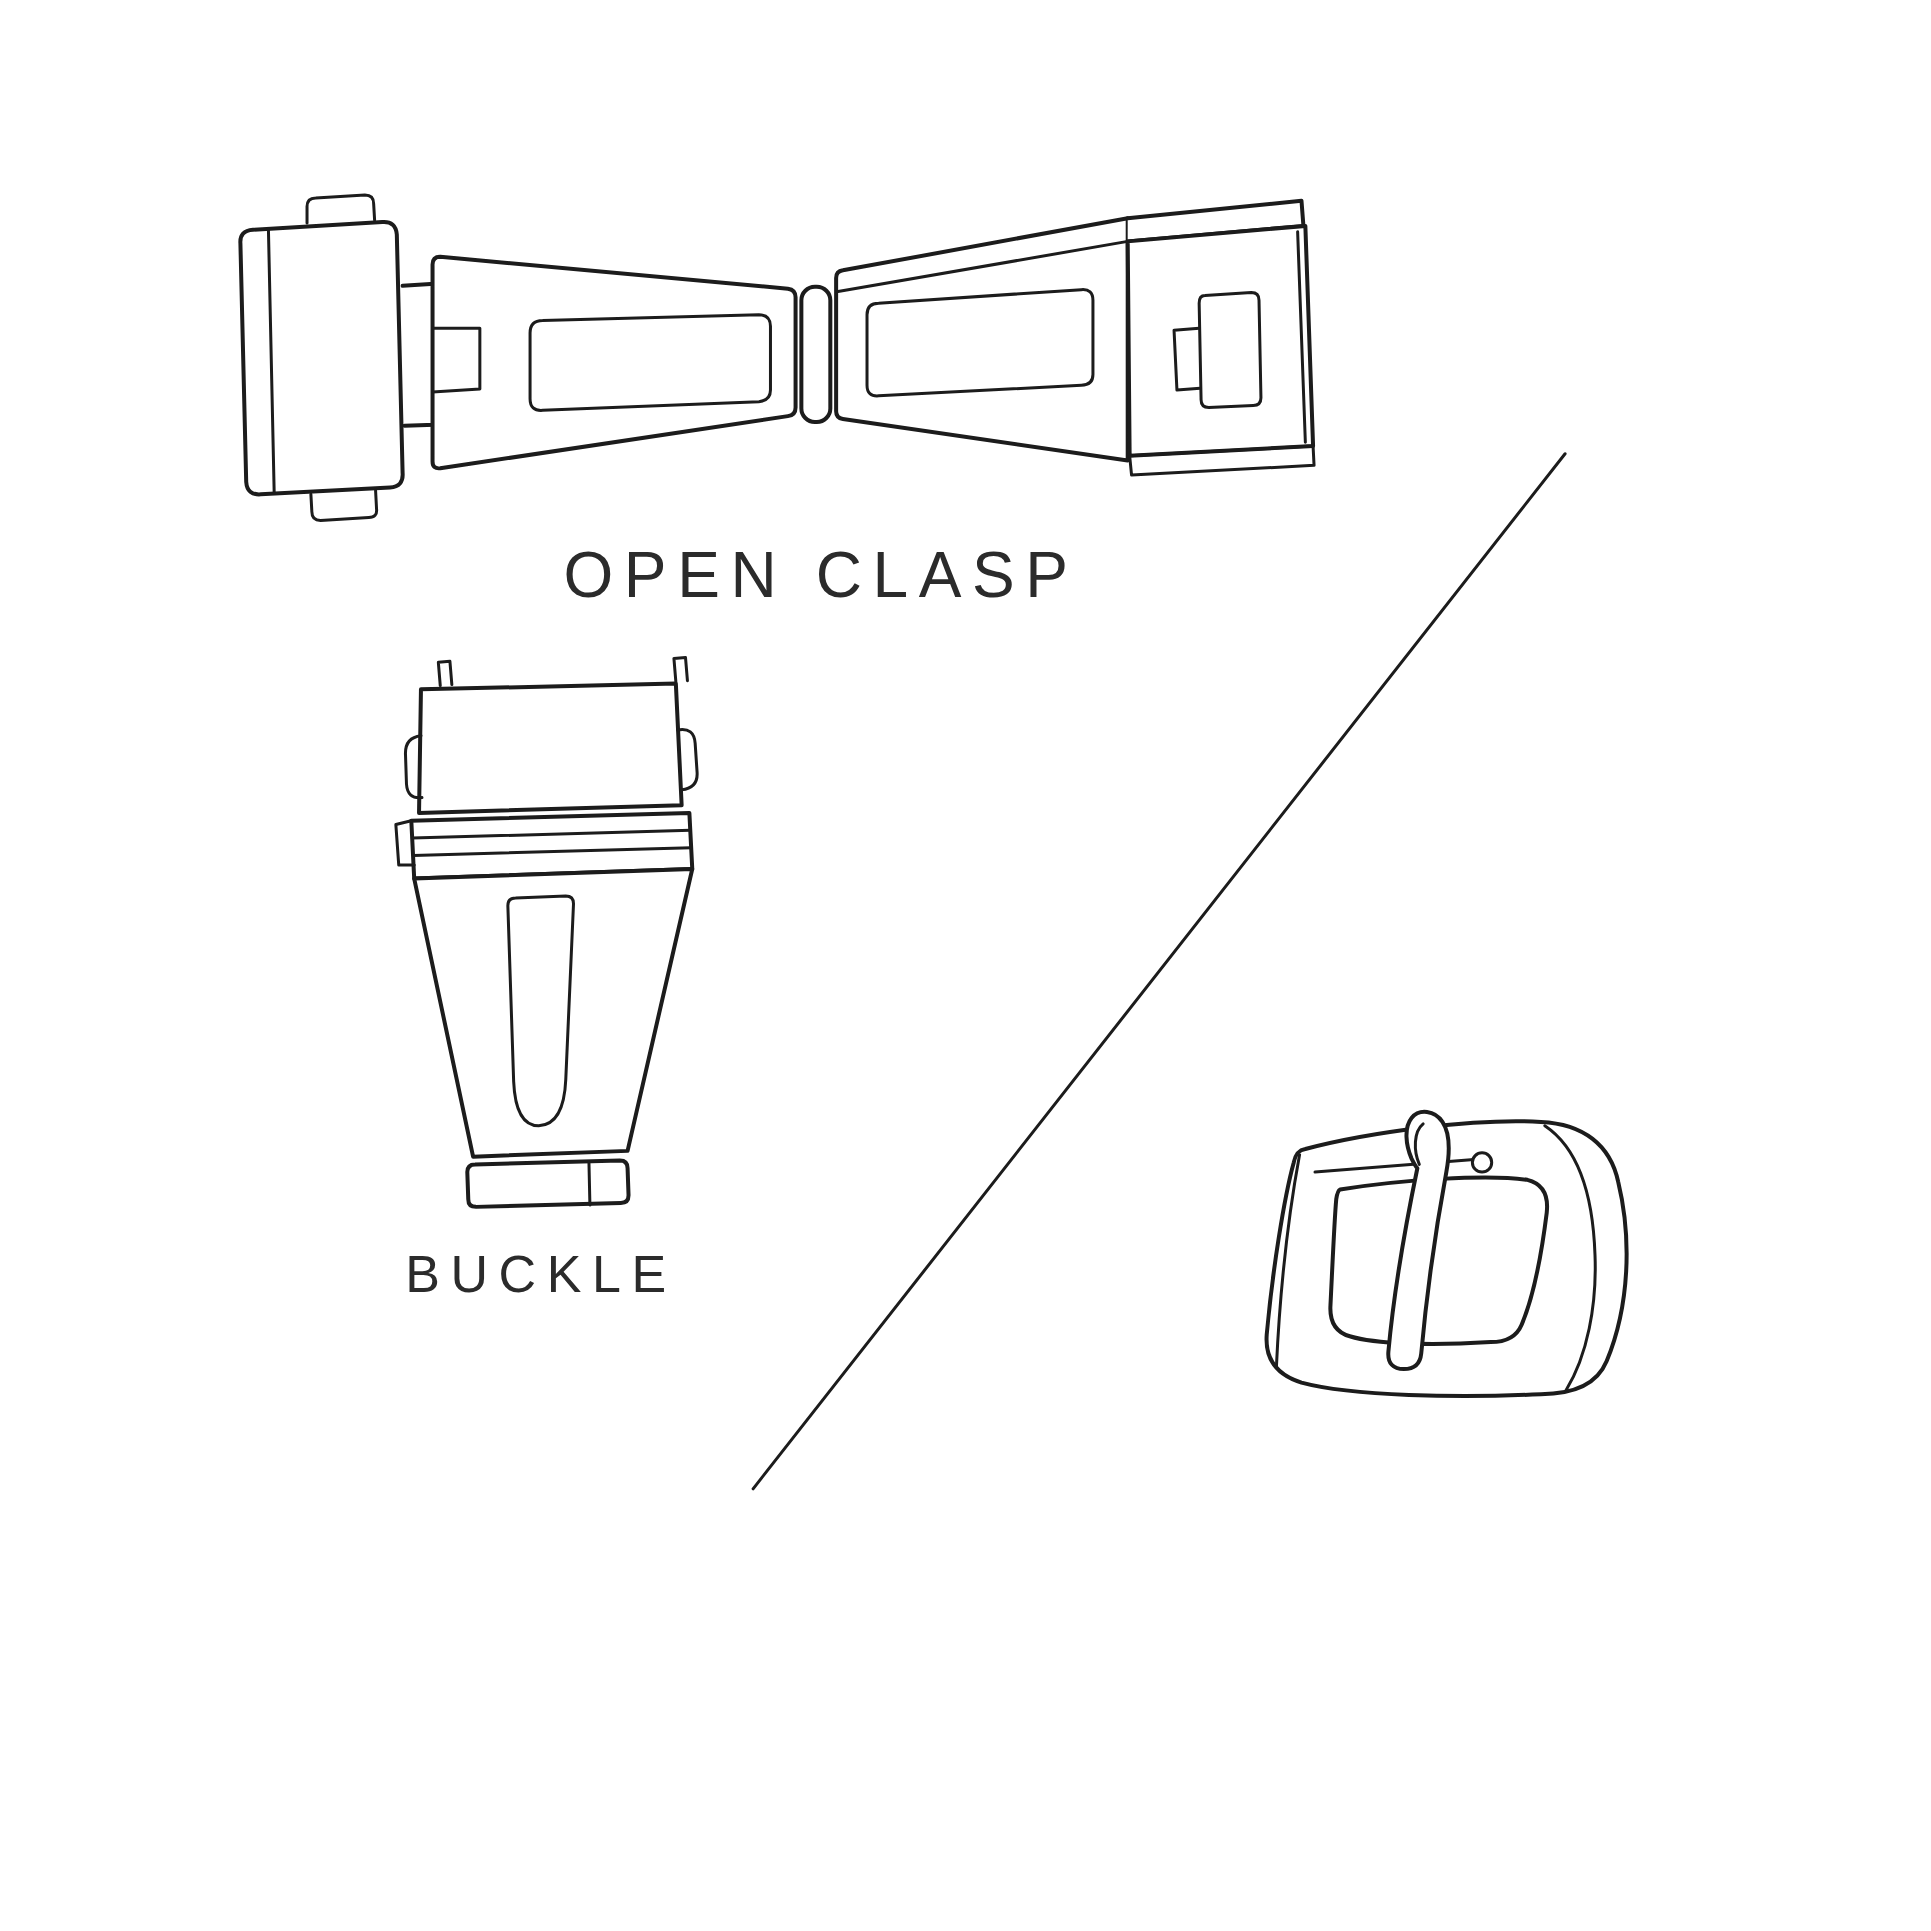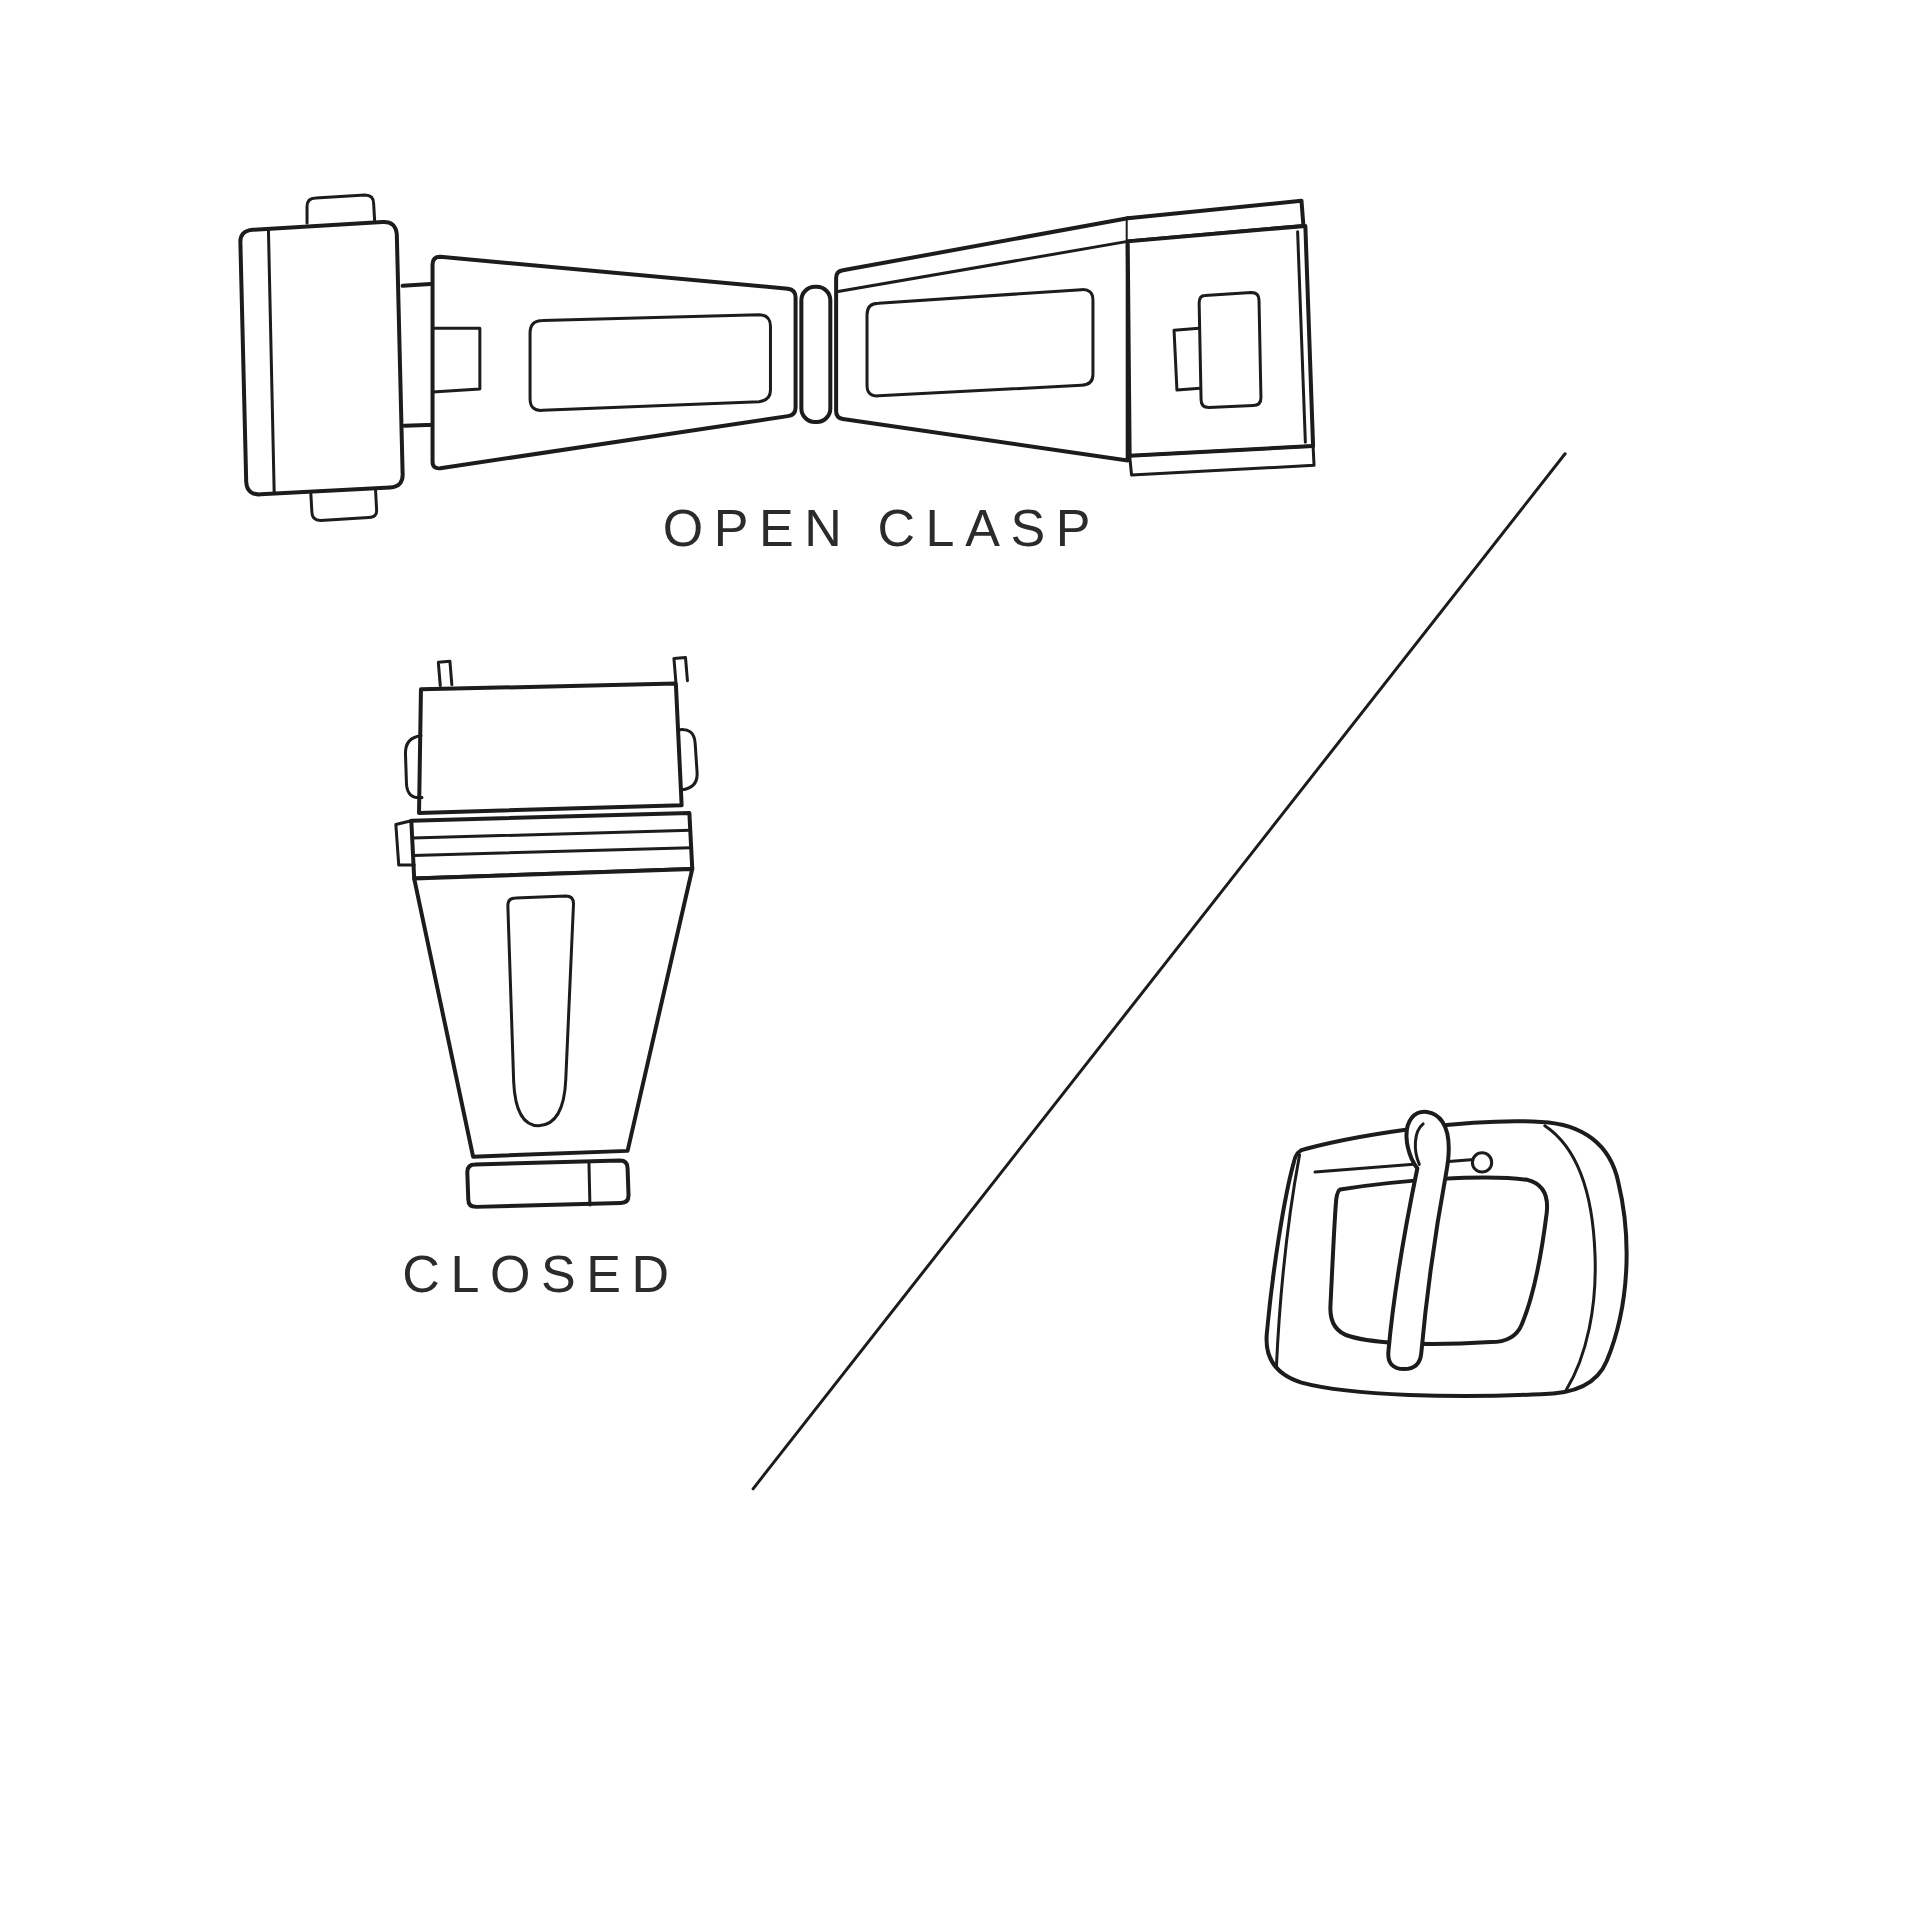--- a/index.html
+++ b/index.html
@@ -12,22 +12,22 @@
   }
   .art{position:absolute;left:0;top:0;width:1931px;height:1931px;}
   .label{
     position:absolute;
     color:#2b2b2b;
     text-align:center;
     font-weight:400;
     white-space:nowrap;
   }
   .label-open{
-    left:541px;top:498px;width:560px;
-    font-size:52px;letter-spacing:10.6px;text-align:right;
+    left:541px;top:538px;width:560px;
+    font-size:64px;letter-spacing:10.6px;
   }
   .label-closed{
     left:348px;top:1244px;width:386px;
     font-size:52px;letter-spacing:10.6px;
   }
   .title{
     left:0;top:1736px;width:1931px;
     font-size:85px;letter-spacing:23px;
     color:#1e1e1e;
   }
@@ -130,16 +130,16 @@
         C 1478 1336 1488 1268 1498 1214
         C 1502 1192 1502 1174 1494 1162
         C 1486 1150 1470 1148 1462 1158
         C 1454 1168 1456 1186 1462 1200
         C 1464 1204 1466 1208 1468 1210 Z"></path>
       <path stroke-width="3" d="M 1470 1206 C 1464 1192 1464 1172 1474 1164"></path>
     </g>
   </svg>
 
   <div class="label label-open">OPEN CLASP</div>
-  <div class="label label-closed">CLOSED</div>
+  <div class="label label-closed">BUCKLE</div>
 
 </div>
 
 
 </body></html>

